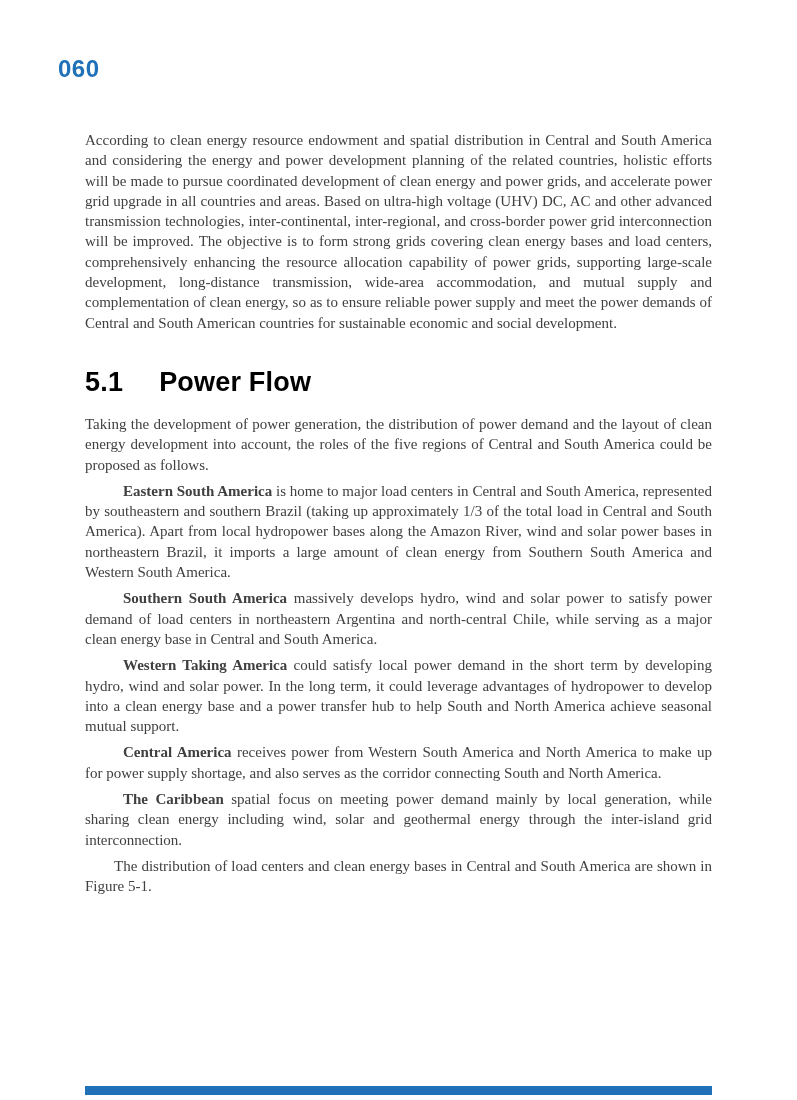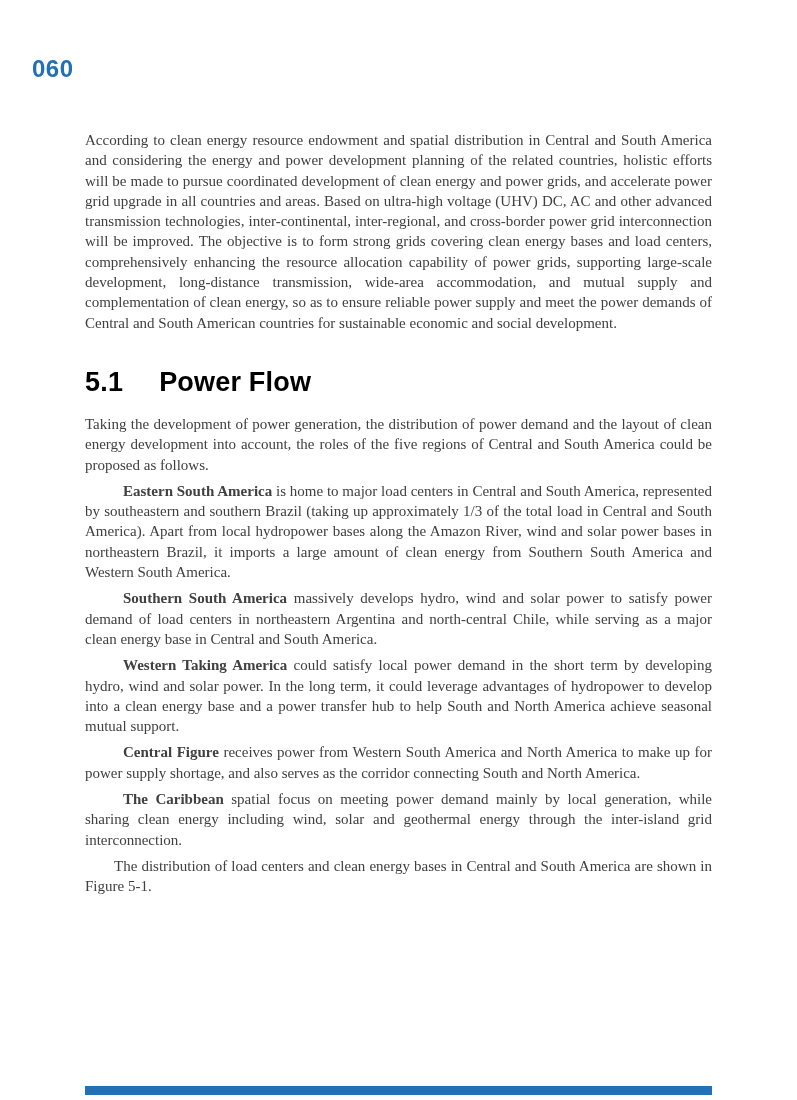--- a/index.html
+++ b/index.html
@@ -6,21 +6,21 @@
   body {
     width: 797px;
     height: 1100px;
     position: relative;
     background: #ffffff;
     font-family: "Liberation Serif", serif;
     overflow: hidden;
   }
   .page-number {
     position: absolute;
-    left: 32px;
+    left: 58px;
     top: 55px;
     font-family: "Liberation Sans", sans-serif;
     font-weight: bold;
     font-size: 24px;
     color: #2071b7;
     letter-spacing: 0.5px;
   }
   .content {
     position: absolute;
     left: 85px;
@@ -71,21 +71,21 @@
   </h2>
 
   <p class="para"><span>Taking the development of power generation, the distribution of power demand and the layout of clean energy development into account, the roles of the five regions of Central and South America could be proposed as follows.</span></p>
 
   <p class="para indent"><span class="lead">Eastern South America</span><span> is home to major load centers in Central and South America, represented by southeastern and southern Brazil (taking up approximately 1/3 of the total load in Central and South America). Apart from local hydropower bases along the Amazon River, wind and solar power bases in northeastern Brazil, it imports a large amount of clean energy from Southern South America and Western South America.</span></p>
 
   <p class="para indent"><span class="lead">Southern South America</span><span> massively develops hydro, wind and solar power to satisfy power demand of load centers in northeastern Argentina and north-central Chile, while serving as a major clean energy base in Central and South America.</span></p>
 
   <p class="para indent"><span class="lead">Western Taking America</span><span> could satisfy local power demand in the short term by developing hydro, wind and solar power. In the long term, it could leverage advantages of hydropower to develop into a clean energy base and a power transfer hub to help South and North America achieve seasonal mutual support.</span></p>
 
-  <p class="para indent"><span class="lead">Central Figure</span><span> receives power from Western South America and North America to make up for power supply shortage, and also serves as the corridor connecting South and North America.</span></p>
+  <p class="para indent"><span class="lead">Central America</span><span> receives power from Western South America and North America to make up for power supply shortage, and also serves as the corridor connecting South and North America.</span></p>
 
   <p class="para indent"><span class="lead">The Caribbean</span><span> spatial focus on meeting power demand mainly by local generation, while sharing clean energy including wind, solar and geothermal energy through the inter-island grid interconnection.</span></p>
 
   <p class="para indent"><span>The distribution of load centers and clean energy bases in Central and South America are shown in Figure 5-1.</span></p>
 
 </div>
 
 <div class="footer-bar"></div>
 
 </body></html>

